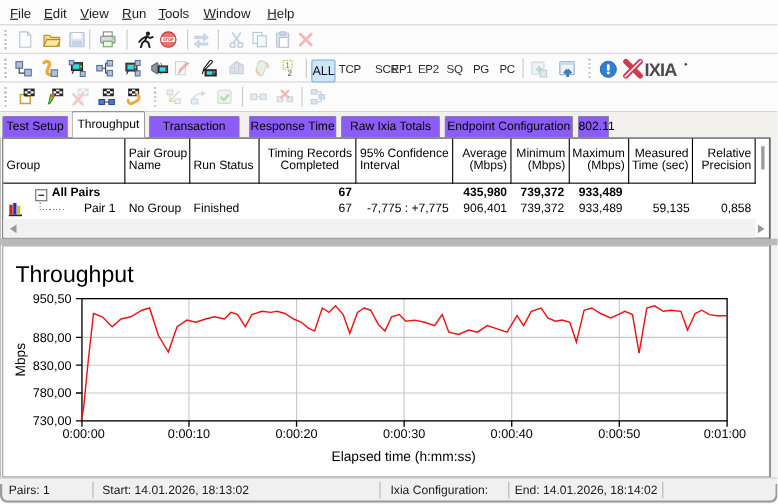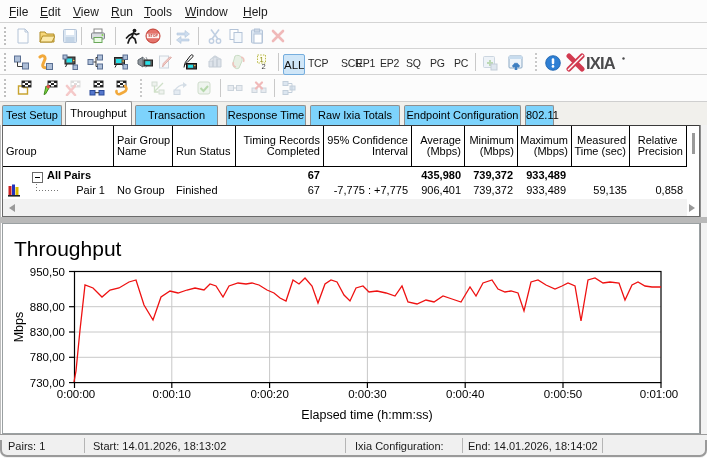--- a/index.html
+++ b/index.html
@@ -3,21 +3,21 @@
 *{margin:0;padding:0;box-sizing:border-box}
 html,body{width:707px;height:458px}
 body{position:relative;font-family:"Liberation Sans",sans-serif;background:#fff;overflow:hidden}
 .abs{position:absolute}
 .hline{position:absolute;left:0;width:707px;height:1px;background:#d4d4d4}
 .vsep{position:absolute;width:1px;height:18px;background:#c9c9c9}
 .grip{position:absolute;width:2px;height:18px;background-image:repeating-linear-gradient(#bfbfbf 0 2px,#fff 2px 4px)}
 .mi{position:absolute;top:5px;font-size:12px;color:#1b1b1b}
 .ic{position:absolute;width:16px;height:16px}
 .tbtxt{position:absolute;top:57px;font-size:10.5px;color:#2a2a2a;letter-spacing:-.3px}
-.tab{position:absolute;top:105px;height:20px;background:#7dd3fc;border:1px solid #8f8f8f;border-bottom:none;border-radius:2px 2px 0 0;font-size:11px;color:#000;text-align:center;line-height:19px}
+.tab{position:absolute;top:105px;height:20px;background:#8b5cf6;border:1px solid #8f8f8f;border-bottom:none;border-radius:2px 2px 0 0;font-size:11px;color:#000;text-align:center;line-height:19px}
 .tab.sel{top:101px;height:24px;background:#fff;z-index:3;line-height:22px}
 .hcell{position:absolute;top:126px;height:40px;font-size:11px;color:#000;line-height:10.5px}
 .hcell span{white-space:nowrap}
 .hr1{position:absolute;height:15px;font-size:11px;color:#000;line-height:15px;font-weight:bold}
 .hr2{position:absolute;height:15px;font-size:11px;color:#000;line-height:15px}
 .num{text-align:right}
 .st{position:absolute;top:440px;font-size:11px;color:#1a1a1a}
 .ssep{position:absolute;top:438px;width:1px;height:15px;background:#b5b5b5}
 </style></head>
 <body>
@@ -271,39 +271,39 @@
 
 <div class="hcell" style="left:6px;width:100px;z-index:3">
     <span style="position:absolute;bottom:10px;left:0">Group</span>
   </div>
 <div class="hcell" style="left:117px;width:56px;z-index:3">
     <span style="position:absolute;bottom:10px;left:0;white-space:nowrap">Pair Group<br>Name</span>
   </div>
 <div class="hcell" style="left:176px;width:56px;z-index:3">
     <span style="position:absolute;bottom:10px;left:0">Run Status</span>
   </div>
-<div class="hcell" style="left:239px;width:81px;z-index:3;text-align:right">
+<div class="hcell" style="left:239px;width:81px;z-index:3;text-align:center">
     <span style="position:absolute;bottom:10px;right:0">Timing Records<br>Completed</span>
   </div>
-<div class="hcell" style="left:327px;width:81px;z-index:3;text-align:right">
+<div class="hcell" style="left:327px;width:81px;z-index:3;">
     <span style="position:absolute;bottom:10px;right:0">95% Confidence<br>Interval</span>
   </div>
 <div class="hcell" style="left:415px;width:46px;z-index:3;text-align:right">
     <span style="position:absolute;bottom:10px;right:0">Average<br>(Mbps)</span>
   </div>
 <div class="hcell" style="left:468px;width:46px;z-index:3;text-align:right">
     <span style="position:absolute;bottom:10px;right:0">Minimum<br>(Mbps)</span>
   </div>
 <div class="hcell" style="left:521px;width:47px;z-index:3;text-align:right">
     <span style="position:absolute;bottom:10px;right:0">Maximum<br>(Mbps)</span>
   </div>
 <div class="hcell" style="left:575px;width:51px;z-index:3;text-align:right">
     <span style="position:absolute;bottom:10px;right:0">Measured<br>Time (sec)</span>
   </div>
-<div class="hcell" style="left:633px;width:50px;z-index:3;text-align:left">
+<div class="hcell" style="left:633px;width:50px;z-index:3;text-align:right">
     <span style="position:absolute;bottom:10px;right:0">Relative<br>Precision</span>
   </div>
 
 <div class="abs" style="left:32px;top:172px;width:11px;height:11px;border:1px solid #6a6a6a;background:#fff;z-index:3">
 <div class="abs" style="left:2px;top:4px;width:5px;height:1px;background:#000"></div>
   </div>
 <div class="hr1" style="left:47px;top:168px;width:80px;z-index:3">All Pairs</div>
 <div class="hr1 num" style="left:250px;top:168px;width:70px;z-index:3">67</div>
 <div class="hr1 num" style="left:391px;top:168px;width:70px;z-index:3">435,980</div>
 <div class="hr1 num" style="left:443px;top:168px;width:70px;z-index:3">739,372</div>

